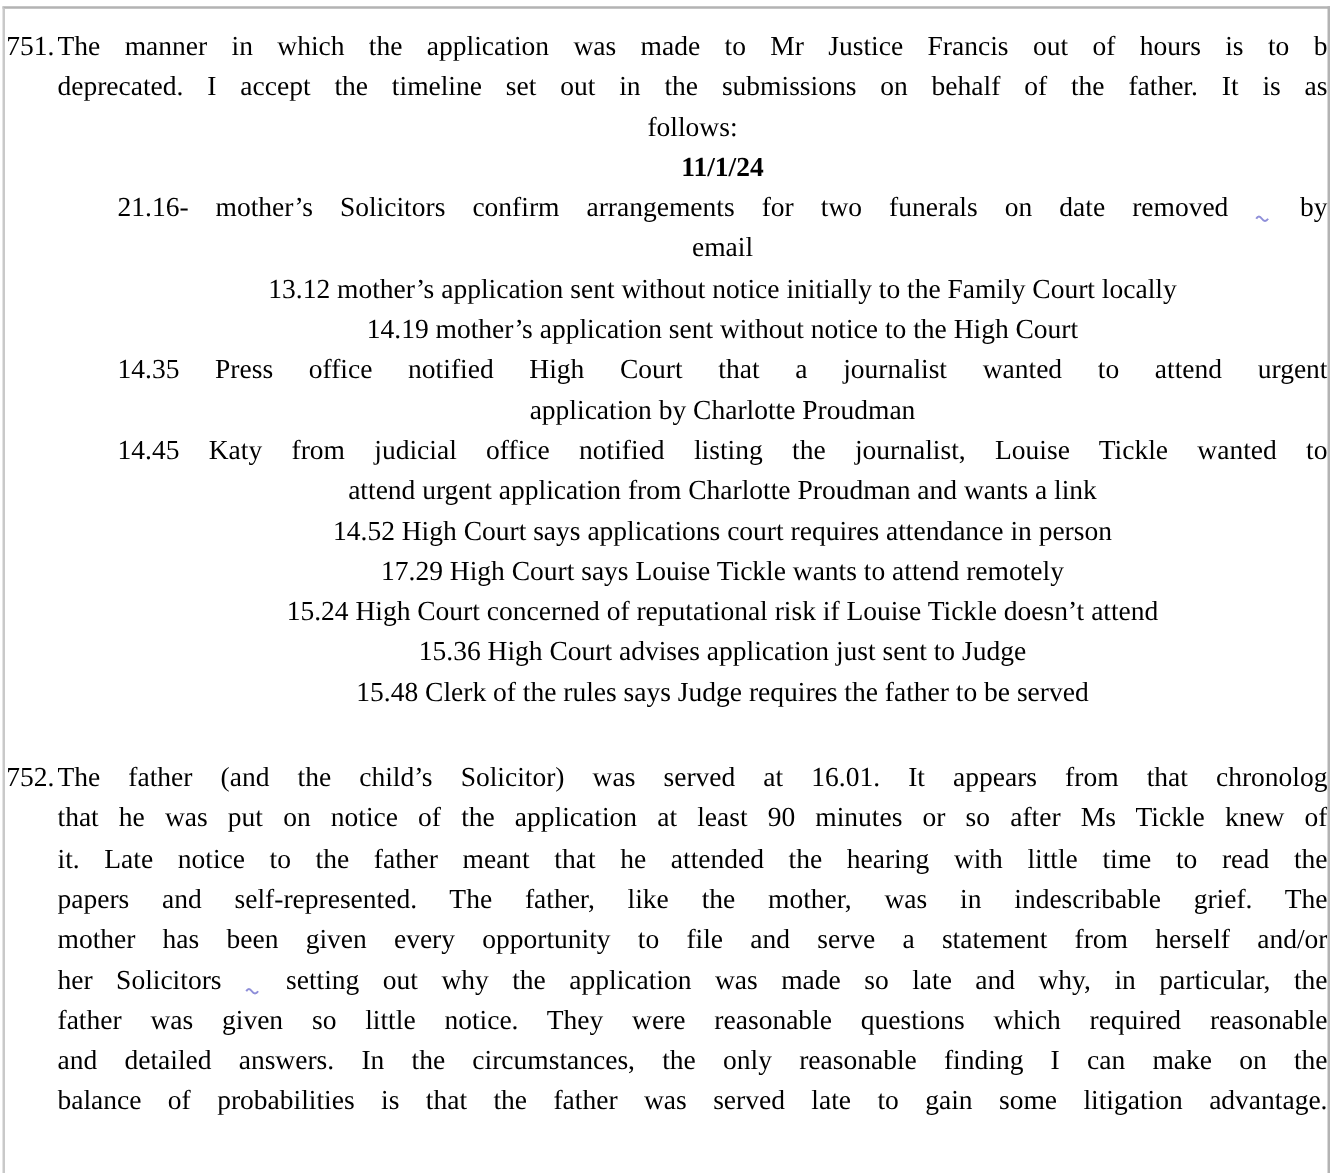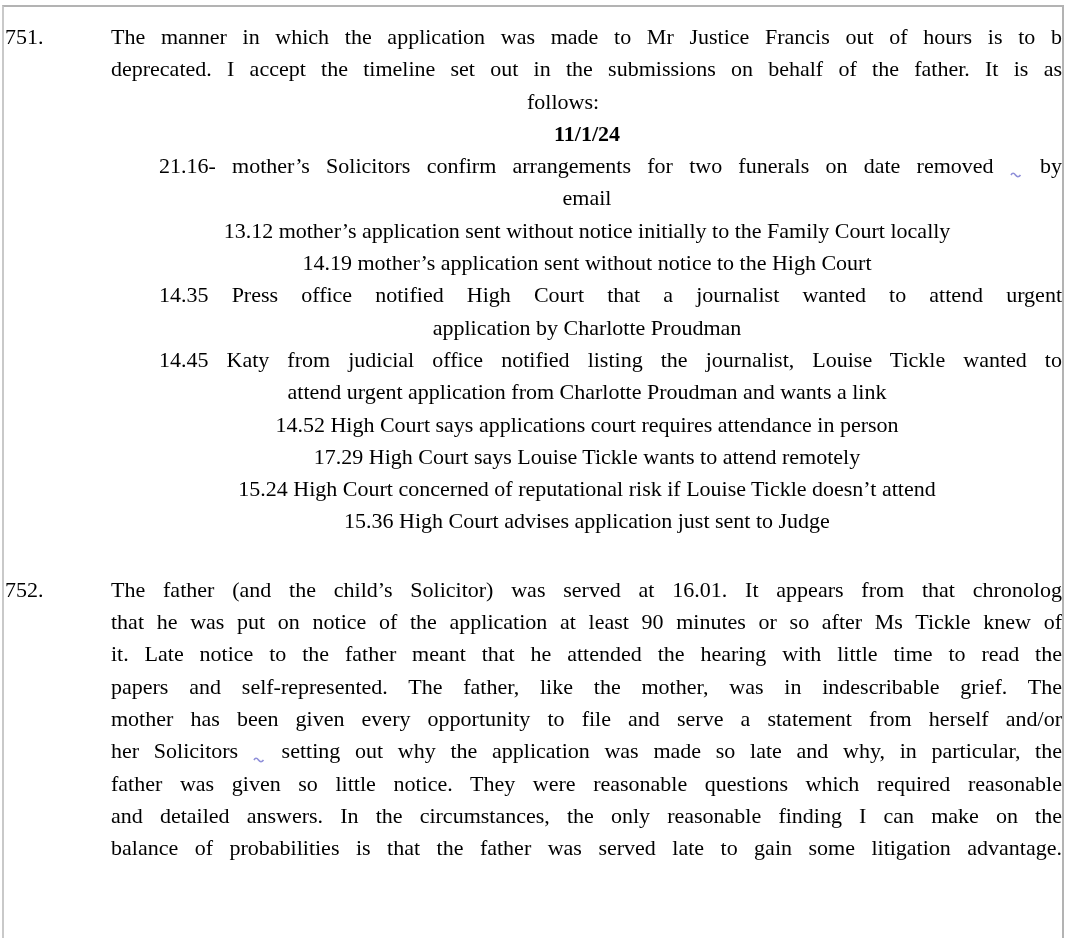--- a/index.html
+++ b/index.html
@@ -22,39 +22,38 @@
     padding-top: 14px;
     box-sizing: content-box;
     background: #ffffff;
     font-family: "Liberation Serif", "DejaVu Serif", serif;
     font-size: 22px;
     color: #000000;
     overflow: hidden;
   }
   .para {
     position: relative;
-    padding-left: 60px;
+    padding-left: 42px;
   }
   .pnum {
     position: absolute;
     left: 1px;
     top: 0;
     height: 32.3px;
     line-height: 32.3px;
   }
   .line {
     height: 32.3px;
     line-height: 32.3px;
     overflow: hidden;
     text-align: center;
   }
   .just {
     text-align: justify;
     text-align-last: justify;
-    margin-left: 47px;
   }
   .bold { font-weight: bold; }
   .timeline { margin-left: 48px; }
   .para-752 { margin-top: 36px; }
   .squig {
     display: inline-block;
     width: 14px;
     height: 8px;
     vertical-align: -5px;
   }
@@ -80,20 +79,21 @@
       <div class="line">13.12 mother’s application sent without notice initially to the Family Court locally</div>
       <div class="line">14.19 mother’s application sent without notice to the High Court</div>
       <div class="line just">14.35 Press office notified High Court that a journalist wanted to attend urgent</div>
       <div class="line">application by Charlotte Proudman</div>
       <div class="line just">14.45 Katy from judicial office notified listing the journalist, Louise Tickle wanted to</div>
       <div class="line">attend urgent application from Charlotte Proudman and wants a link</div>
       <div class="line">14.52 High Court says applications court requires attendance in person</div>
       <div class="line">17.29 High Court says Louise Tickle wants to attend remotely</div>
       <div class="line">15.24 High Court concerned of reputational risk if Louise Tickle doesn’t attend</div>
       <div class="line">15.36 High Court advises application just sent to Judge</div>
+      <div class="line">15.48 Clerk of the rules says Judge requires the father to be served</div>
     </div>
   </div>
 
   <div class="para para-752">
     <span class="pnum">752.</span>
     <div class="line just">The father (and the child’s Solicitor) was served at 16.01. It appears from that chronolog</div>
     <div class="line just">that he was put on notice of the application at least 90 minutes or so after Ms Tickle knew of</div>
     <div class="line just">it. Late notice to the father meant that he attended the hearing with little time to read the</div>
     <div class="line just">papers and self-represented. The father, like the mother, was in indescribable grief. The</div>
     <div class="line just">mother has been given every opportunity to file and serve a statement from herself and/or</div>

